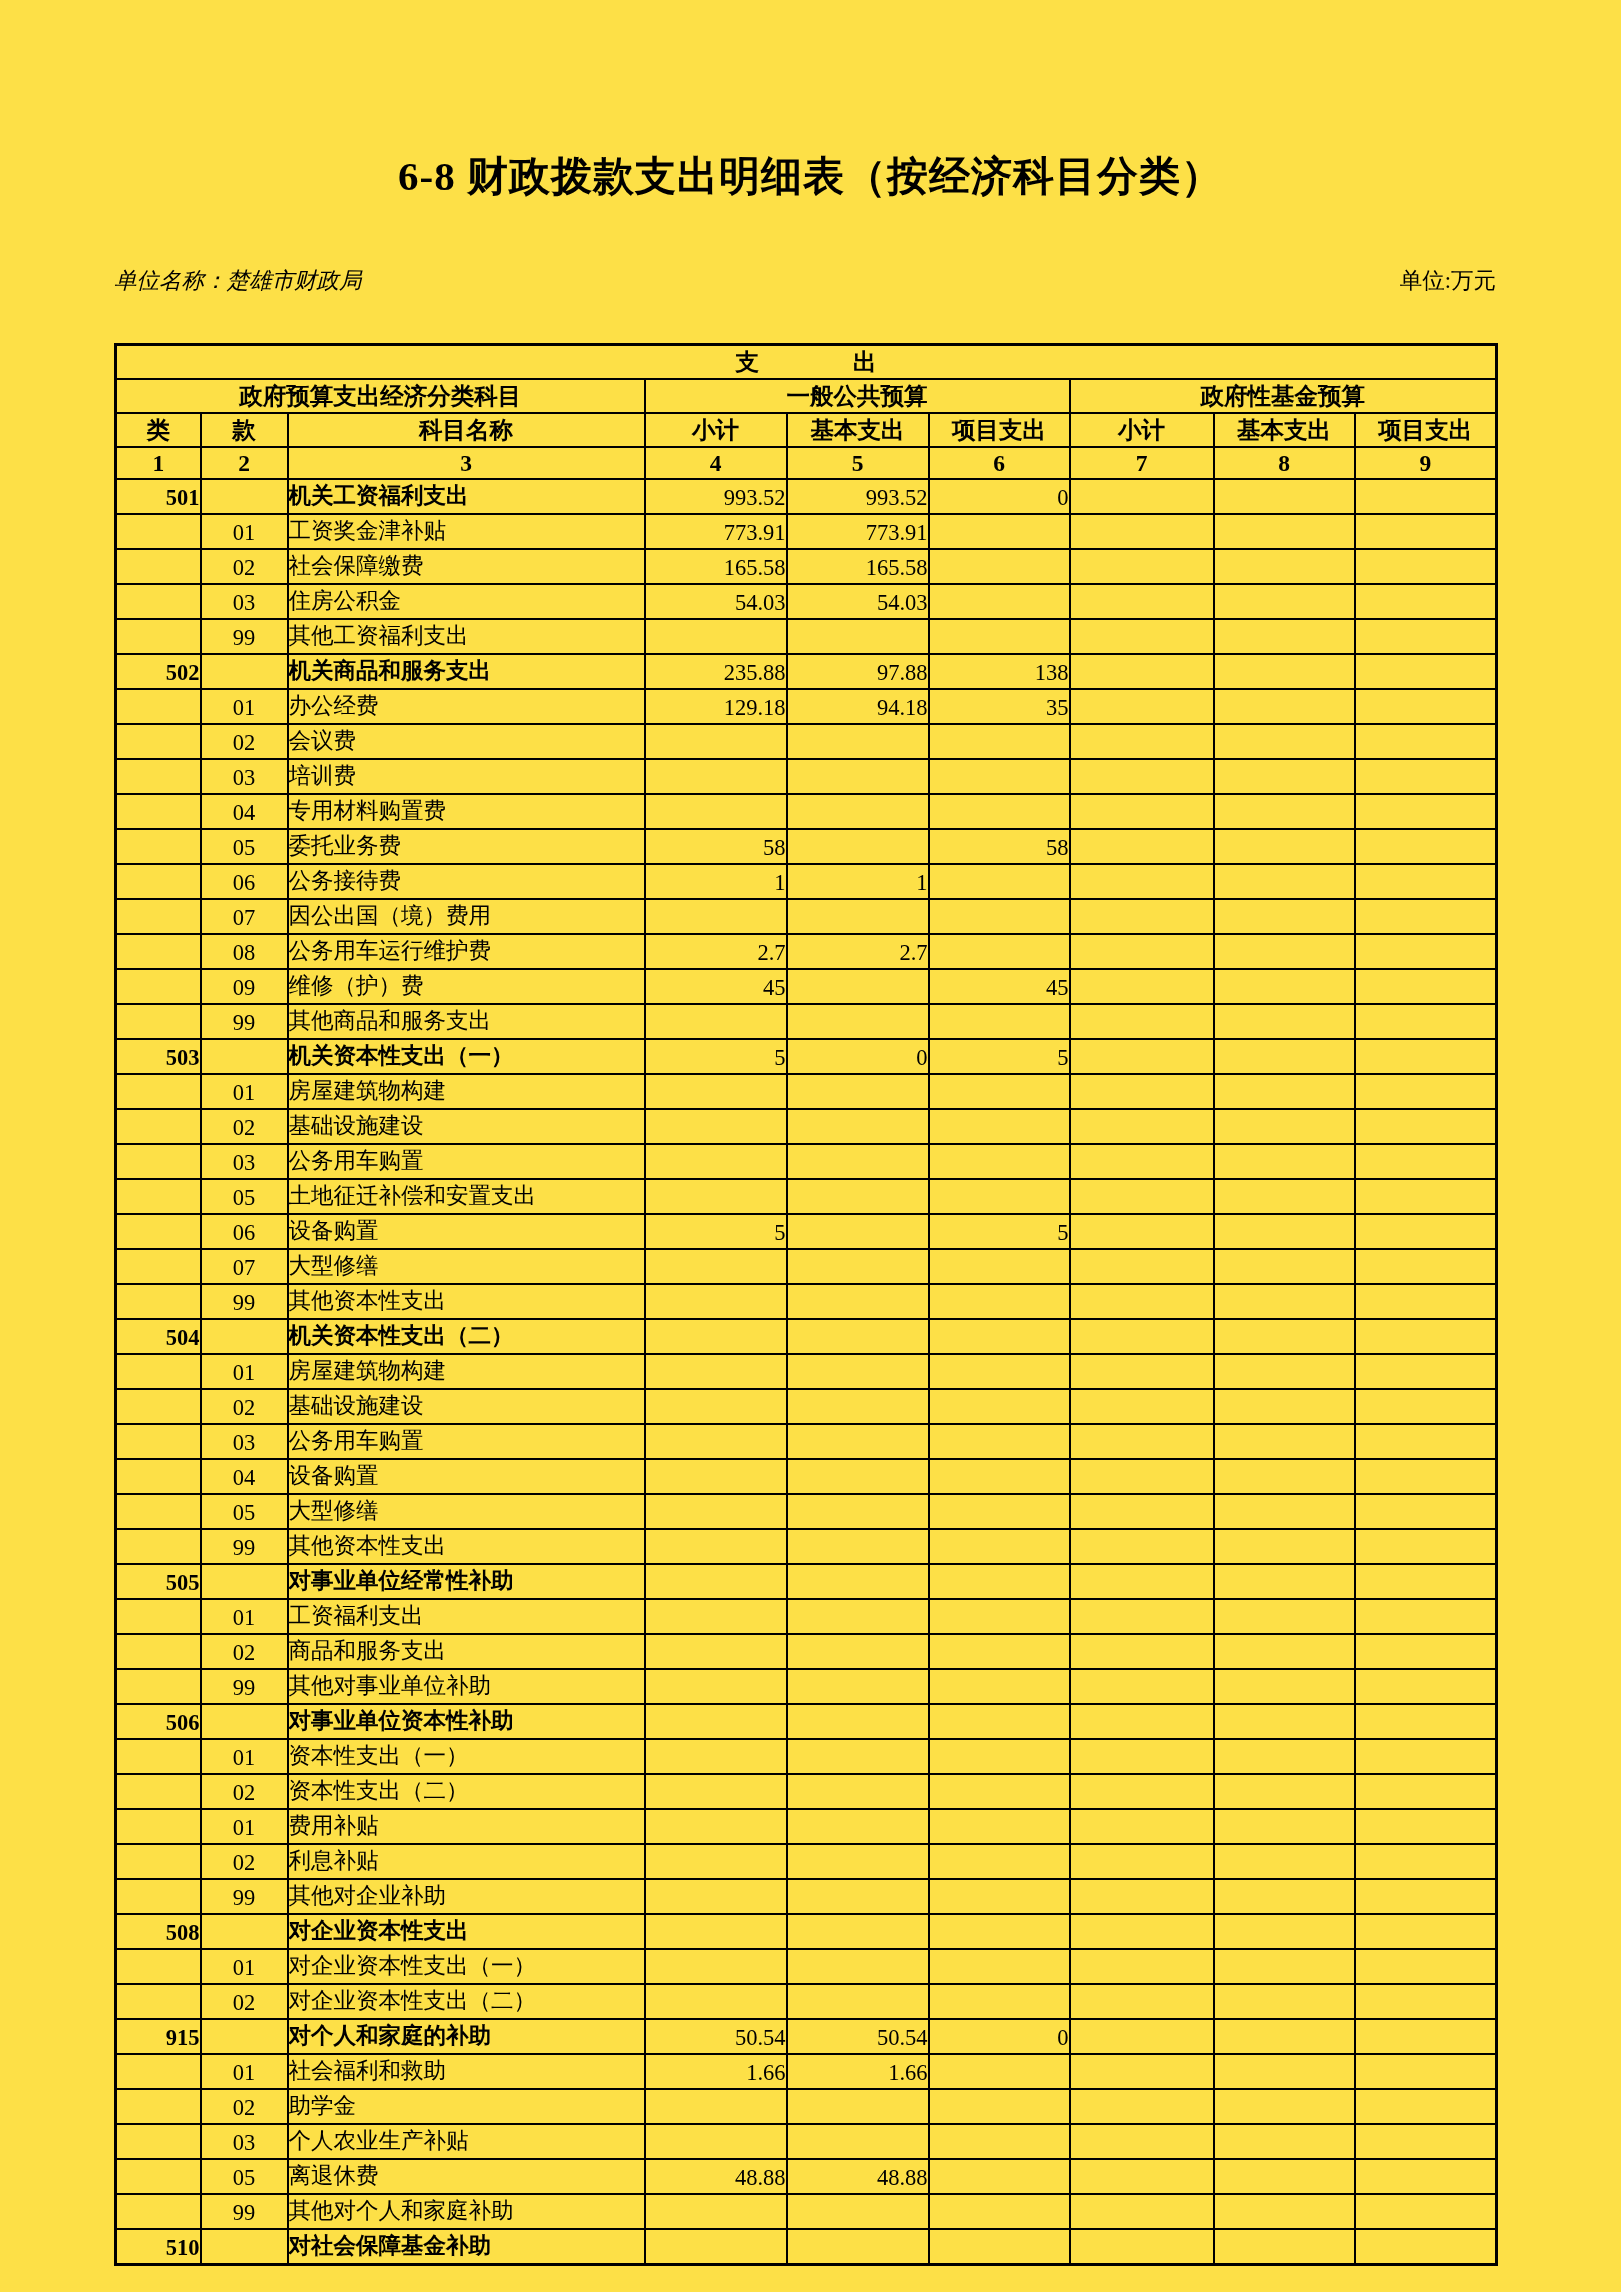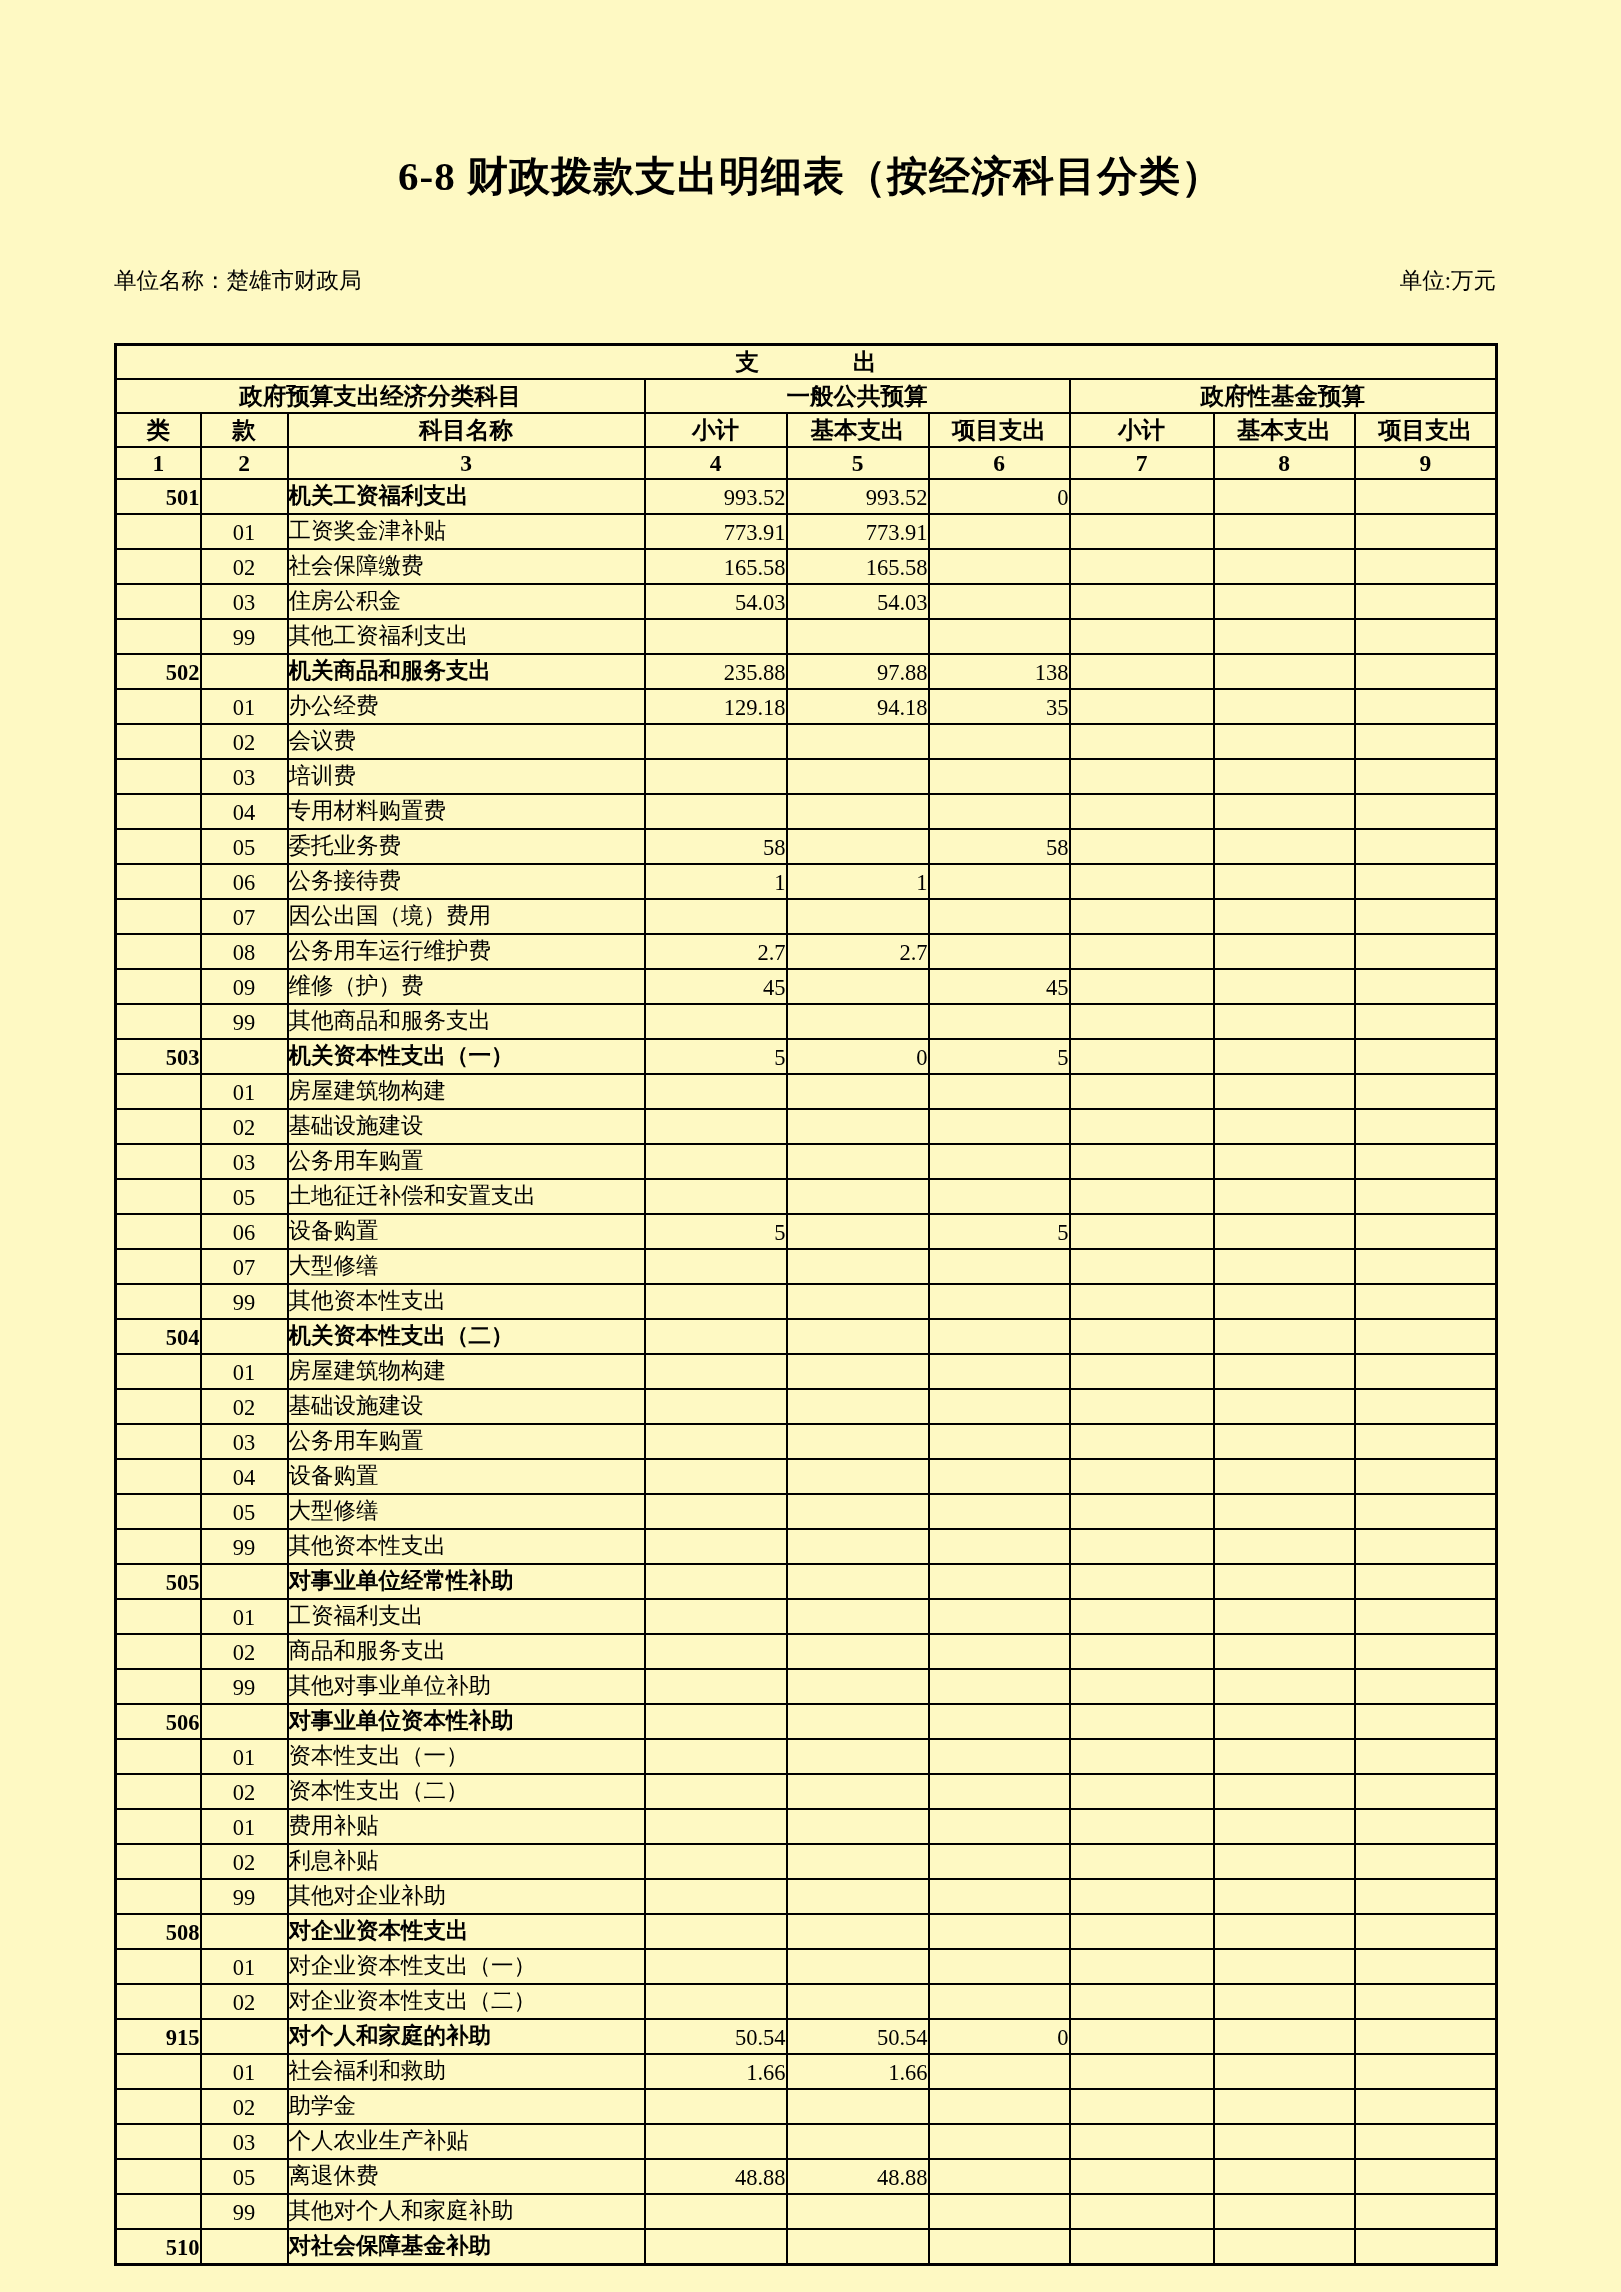--- a/index.html
+++ b/index.html
@@ -1,21 +1,21 @@
 <!DOCTYPE html>
 <html><head>
 <meta charset="utf-8">
 <style>
   * { margin: 0; padding: 0; box-sizing: border-box; }
   html, body { background: #888; }
   .page {
     position: relative;
     width: 1621px;
     height: 2293px;
-    background: #fef9c3;
+    background: #fde047;
     font-family: "Liberation Serif", "DejaVu Serif", serif;
     color: #000000;
     overflow: hidden;
   }
   .doc-title {
     position: absolute;
     top: 149px;
     left: 0;
     width: 100%;
     text-align: center;
@@ -25,21 +25,21 @@
     white-space: pre;
   }
   .meta-row {
     position: absolute;
     top: 267px;
     left: 114px;
     width: 1382px;
     font-size: 22.5px;
     line-height: 27.4px;
   }
-  .meta-left { float: left; white-space: pre; }
+  .meta-left { float: left; white-space: pre; font-style: italic; }
   .meta-right { float: right; white-space: pre; }
   .sheet {
     position: absolute;
     top: 343px;
     left: 114px;
   }
   table.grid {
     table-layout: fixed;
     border-collapse: collapse;
     width: 1382px;

